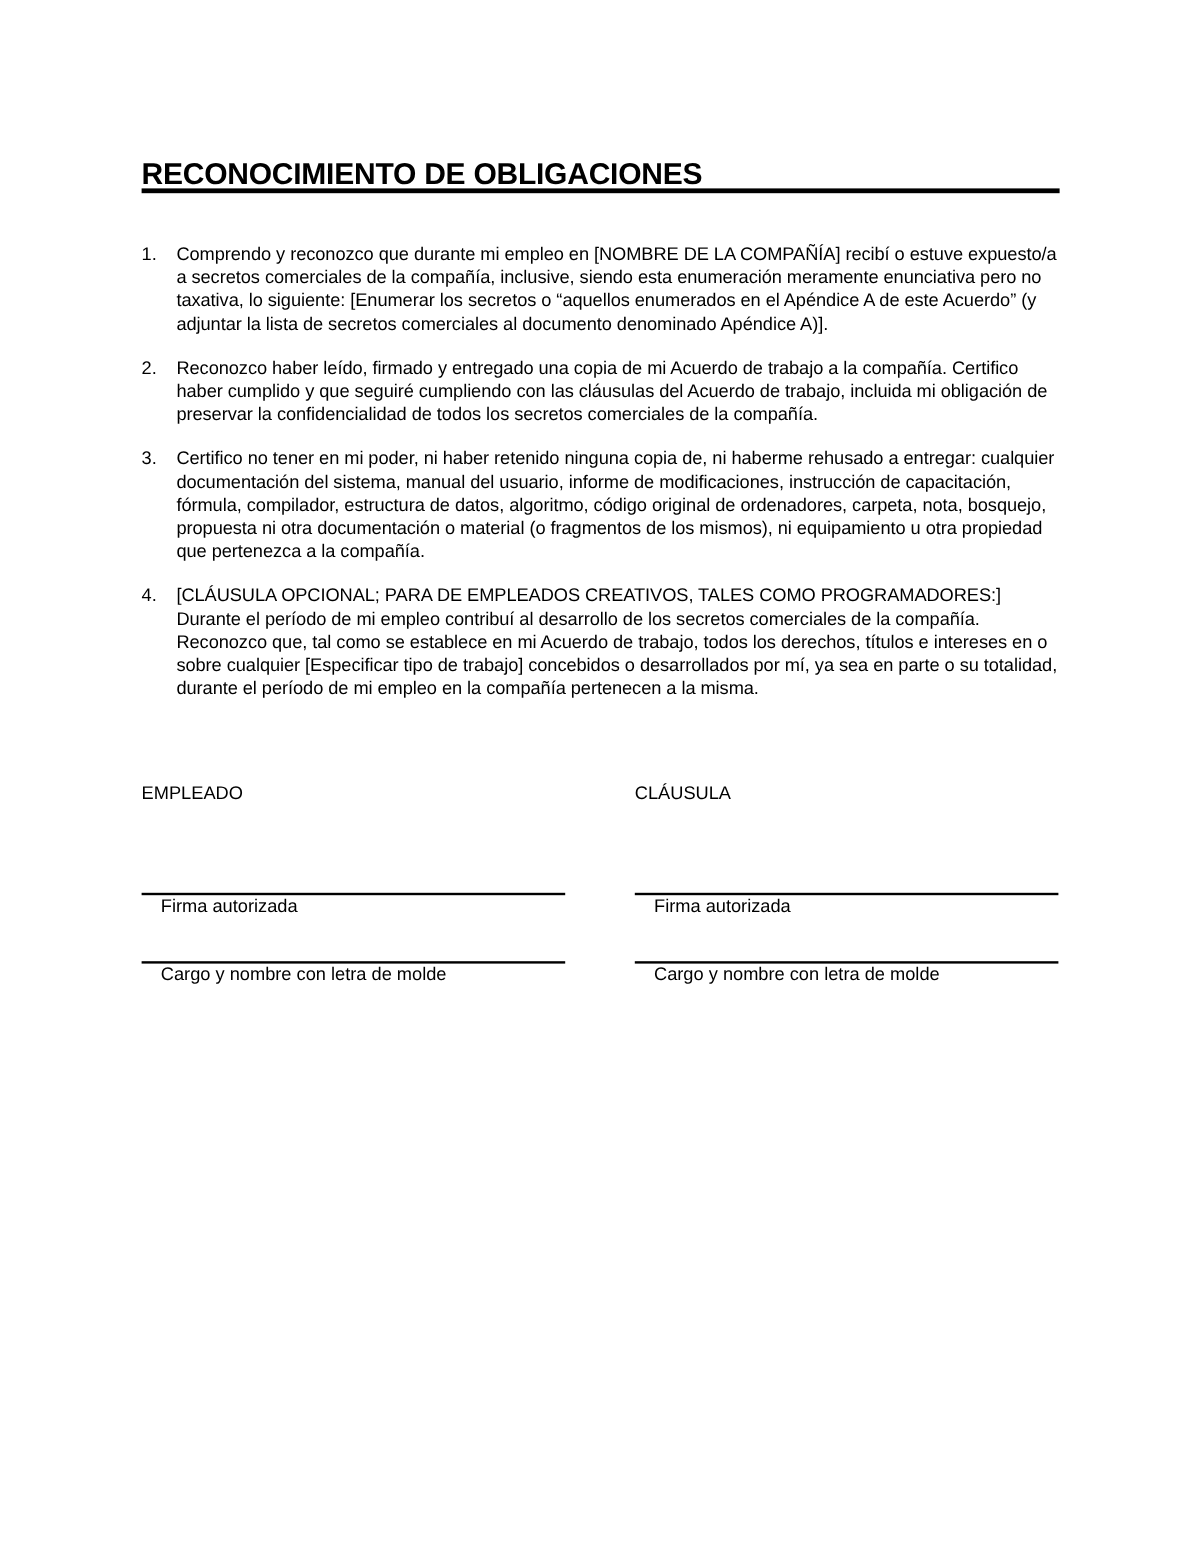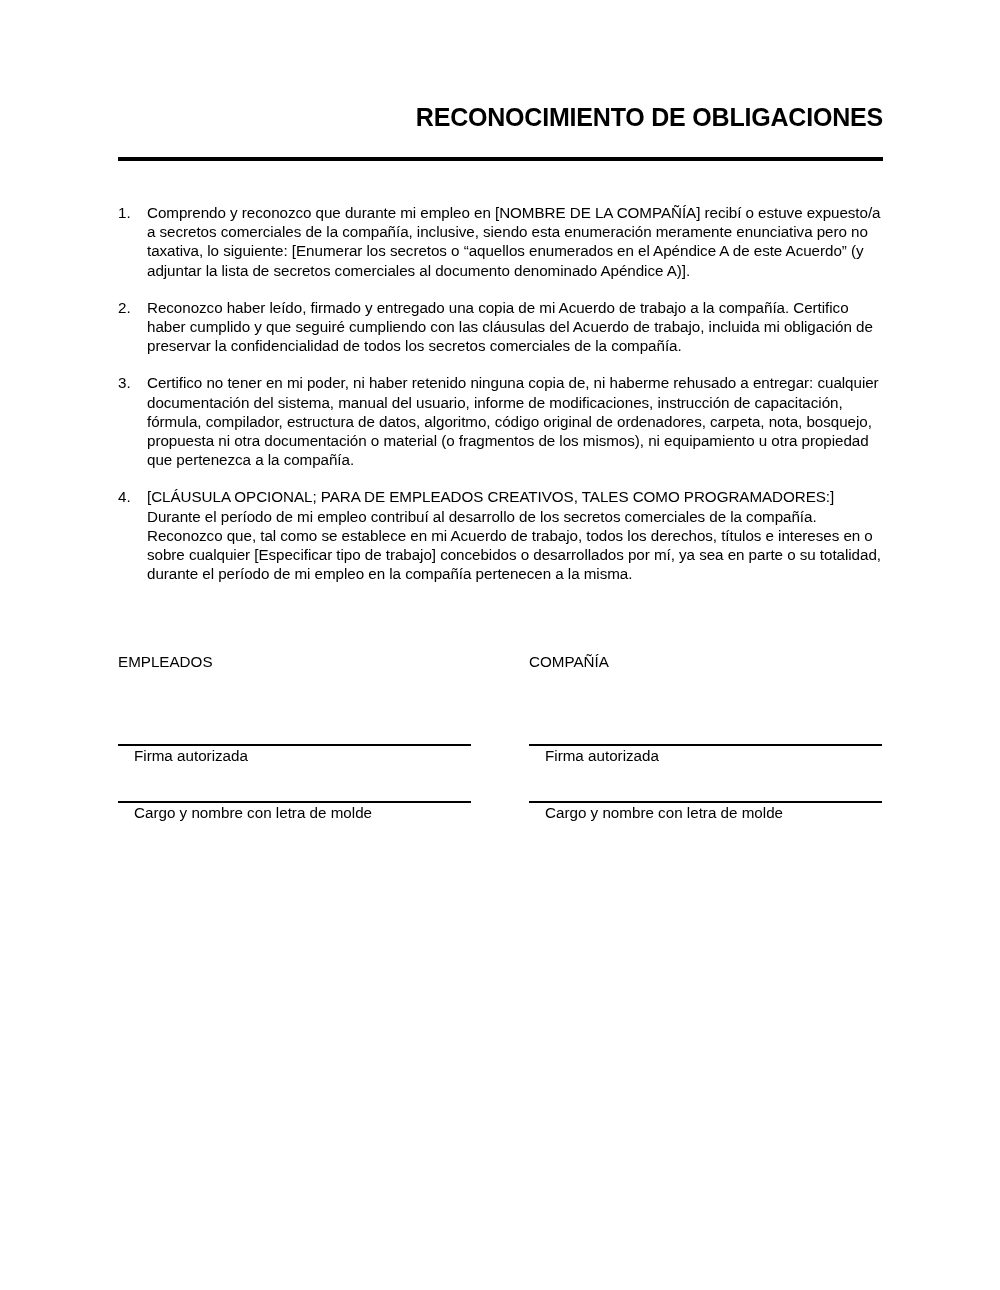--- a/index.html
+++ b/index.html
@@ -1,22 +1,22 @@
 <!DOCTYPE html>
 <html><head>
   <meta charset="utf-8">
   <style>
     html, body { margin: 0; padding: 0; background: #ffffff; }
     body {
       width: 1000px; height: 1290px; position: relative; overflow: hidden;
       font-family: "Liberation Sans", sans-serif; color: #000;
     }
     .title {
-      position: absolute; left: 118px; top: 100px; width: 765px;
-      text-align: right; font-size: 25px; font-weight: bold; letter-spacing: -0.2px;
+      position: absolute; left: 118px; top: 128px; width: 765px;
+      text-align: left; font-size: 25px; font-weight: bold; letter-spacing: -0.2px;
       line-height: 34px;
     }
     .title-rule {
       position: absolute; left: 118px; top: 157px; width: 765px; height: 4px; background: #000;
     }
     .items { position: absolute; left: 118px; top: 203px; width: 765px; }
     .item { position: relative; padding-left: 29px; font-size: 15.2px; line-height: 19.2px; margin-bottom: 18px; letter-spacing: -0.05px; }
     .item .num { position: absolute; left: 0; top: 0; }
     .sig { position: absolute; top: 652px; width: 353px; font-size: 15.2px; }
     .sig.left { left: 118px; }
@@ -44,26 +44,26 @@
     <span class="num">3.</span>
     <span>Certifico no tener en mi poder, ni haber retenido ninguna copia de, ni haberme rehusado a entregar: cualquier documentación del sistema, manual del usuario, informe de modificaciones, instrucción de capacitación, fórmula, compilador, estructura de datos, algoritmo, código original de ordenadores, carpeta, nota, bosquejo, propuesta ni otra documentación o material (o fragmentos de los mismos), ni equipamiento u otra propiedad que pertenezca a la compañía.</span>
   </div>
   <div class="item">
     <span class="num">4.</span>
     <span>[CLÁUSULA OPCIONAL; PARA DE EMPLEADOS CREATIVOS, TALES COMO PROGRAMADORES:] Durante el período de mi empleo contribuí al desarrollo de los secretos comerciales de la compañía. Reconozco que, tal como se establece en mi Acuerdo de trabajo, todos los derechos, títulos e intereses en o sobre cualquier [Especificar tipo de trabajo] concebidos o desarrollados por mí, ya sea en parte o su totalidad, durante el período de mi empleo en la compañía pertenecen a la misma.</span>
   </div>
 </div>
 
 <div class="sig left">
-  <div class="head">EMPLEADOS</div>
+  <div class="head">EMPLEADO</div>
   <div class="line" style="top:92px"></div>
   <div class="lbl" style="top:94px">Firma autorizada</div>
   <div class="line" style="top:149px"></div>
   <div class="lbl" style="top:151px">Cargo y nombre con letra de molde</div>
 </div>
 
 <div class="sig right">
-  <div class="head">COMPAÑÍA</div>
+  <div class="head">CLÁUSULA</div>
   <div class="line" style="top:92px"></div>
   <div class="lbl" style="top:94px">Firma autorizada</div>
   <div class="line" style="top:149px"></div>
   <div class="lbl" style="top:151px">Cargo y nombre con letra de molde</div>
 </div>
 
 </body></html>

